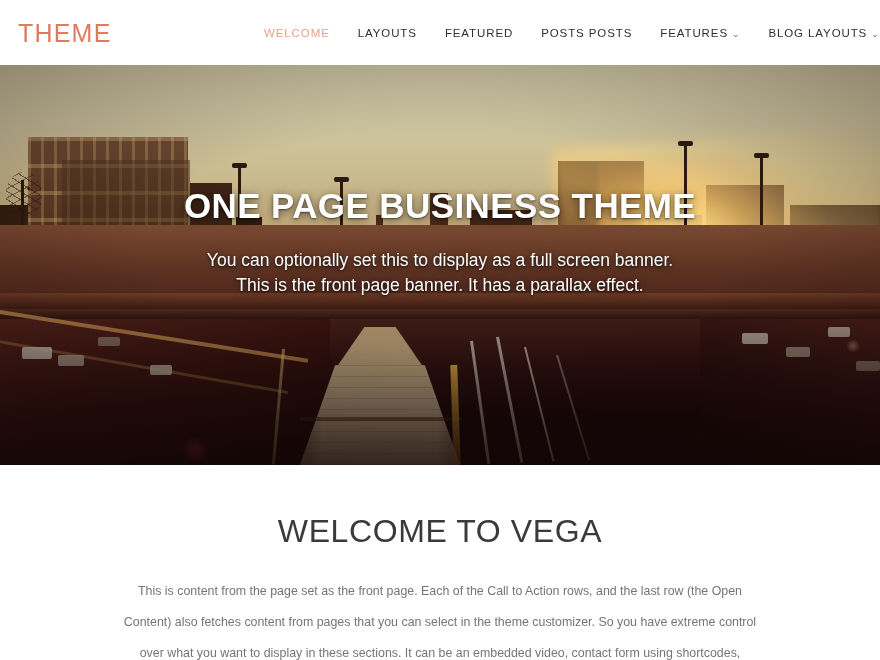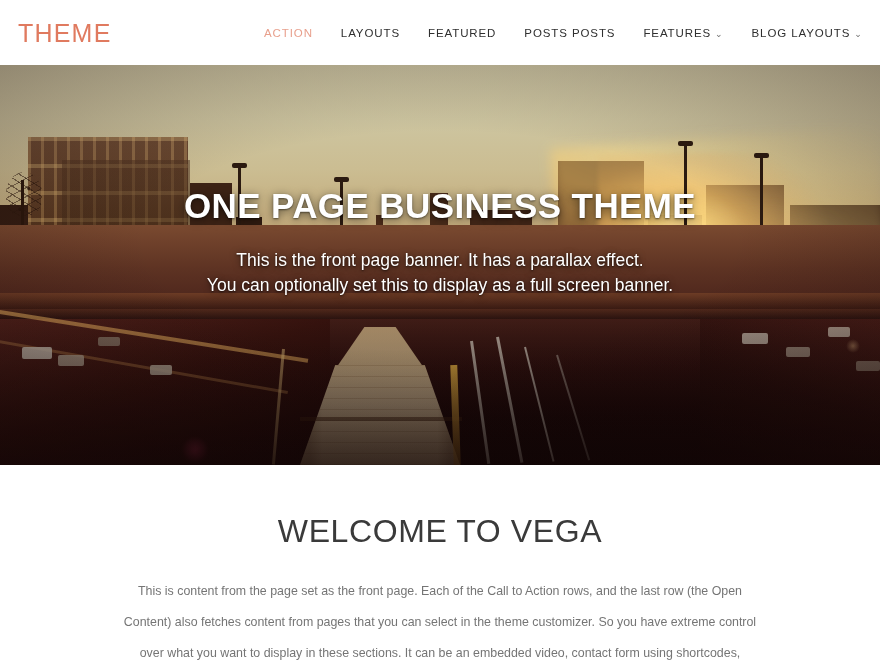--- a/index.html
+++ b/index.html
@@ -341,21 +341,21 @@
 </style>
 </head>
 <body>
 
 <header class="site-header">
 
   <div class="logo">THEME</div>
 
   <nav class="main-nav">
     <div class="nav-item active">
-      <span>ACTION</span>
+      <span>WELCOME</span>
     </div>
     <div class="nav-item">
       <span>LAYOUTS</span>
     </div>
     <div class="nav-item">
       <span>FEATURED</span>
     </div>
     <div class="nav-item">
       <span>POSTS POSTS</span>
     </div>
@@ -431,21 +431,21 @@
     <div class="trk t4"></div>
 
     <div class="lens"></div>
     <div class="lens2"></div>
 
     <div class="vignette"></div>
   </div>
 
   <div class="hero-copy">
     <h1 class="hero-title">ONE PAGE BUSINESS THEME</h1>
+    <p class="hero-sub">You can optionally set this to display as a full screen banner.</p>
     <p class="hero-sub">This is the front page banner. It has a parallax effect.</p>
-    <p class="hero-sub">You can optionally set this to display as a full screen banner.</p>
   </div>
 </section>
 
 <section class="welcome">
   <h2 class="welcome-title">WELCOME TO VEGA</h2>
   <p class="welcome-text">This is content from the page set as the front page. Each of the Call to Action rows, and the last row (the Open Content) also fetches content from pages that you can select in the theme customizer. So you have extreme control over what you want to display in these sections. It can be an embedded video, contact form using shortcodes, Twitter or Instagram feeds, images, galleries – the possibilities are endless. You also control which sections get displayed and in which order.</p>
 </section>
 
 </body></html>

